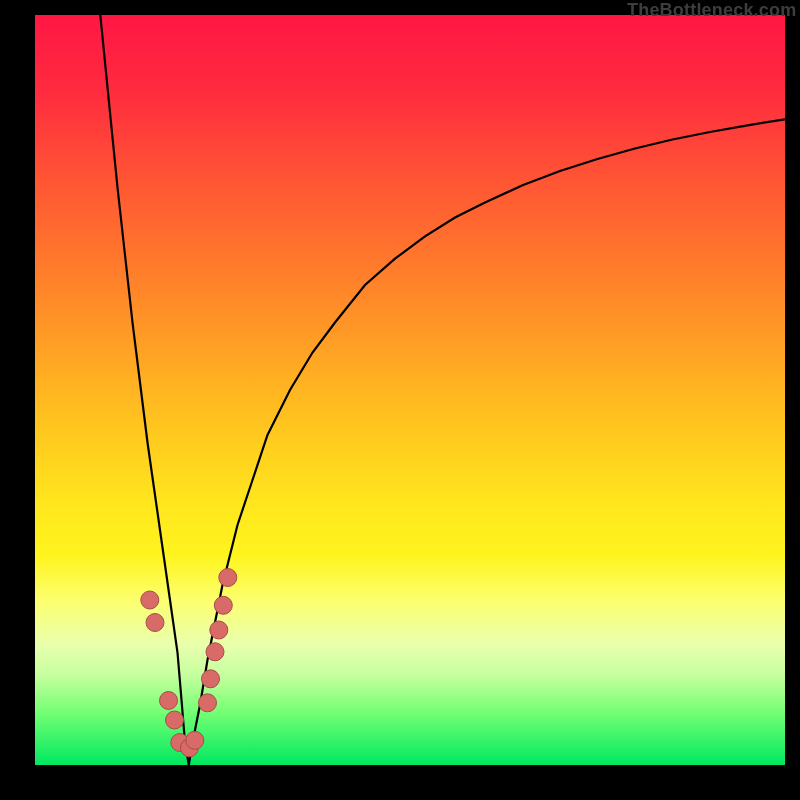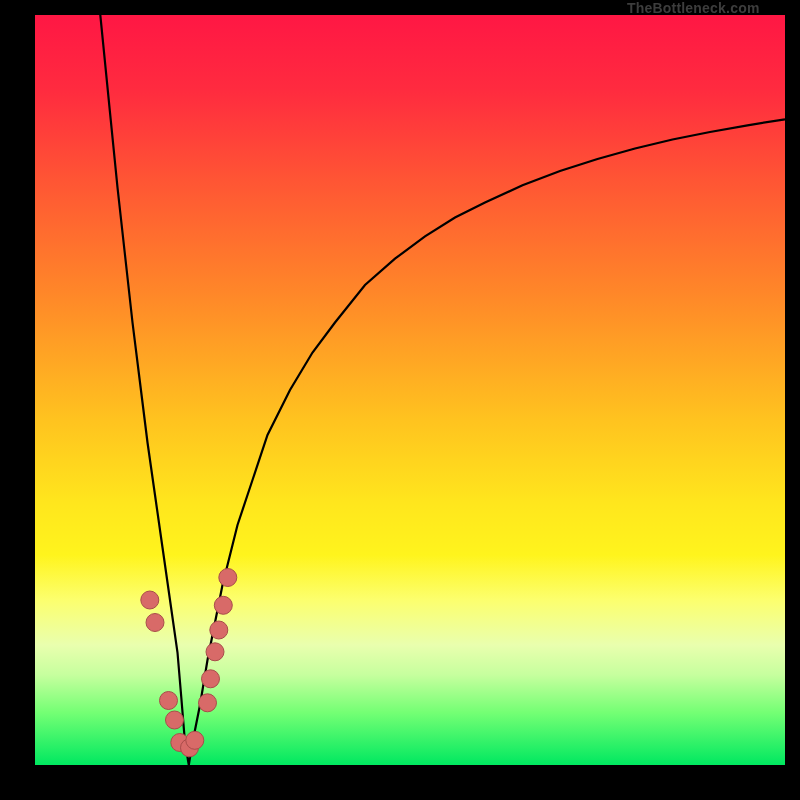--- a/index.html
+++ b/index.html
@@ -12,21 +12,21 @@
     #ff5534 22%,
     #ff8a28 38%,
     #ffc31f 54%,
     #ffe61d 65%,
     #fff41d 72%,
     #fcff6e 78%,
     #e9ffae 84%,
     #c6ff9e 88%,
     #74ff74 93%,
     #00e860 100%)}
-.water{position:absolute;left:627px;top:0;height:18px;color:#3d3d3d;font-size:14px;
+.water{position:absolute;left:627px;top:0;height:18px;color:#3d3d3d;font-size:18px;
   font-weight:600;letter-spacing:.2px}
 svg{position:absolute;left:0;top:0}
 </style>
 </head>
 <body>
 
 <div class="frame">
   <div class="plot">
 
     <svg width="750" height="750" viewBox="0 0 750 750">

